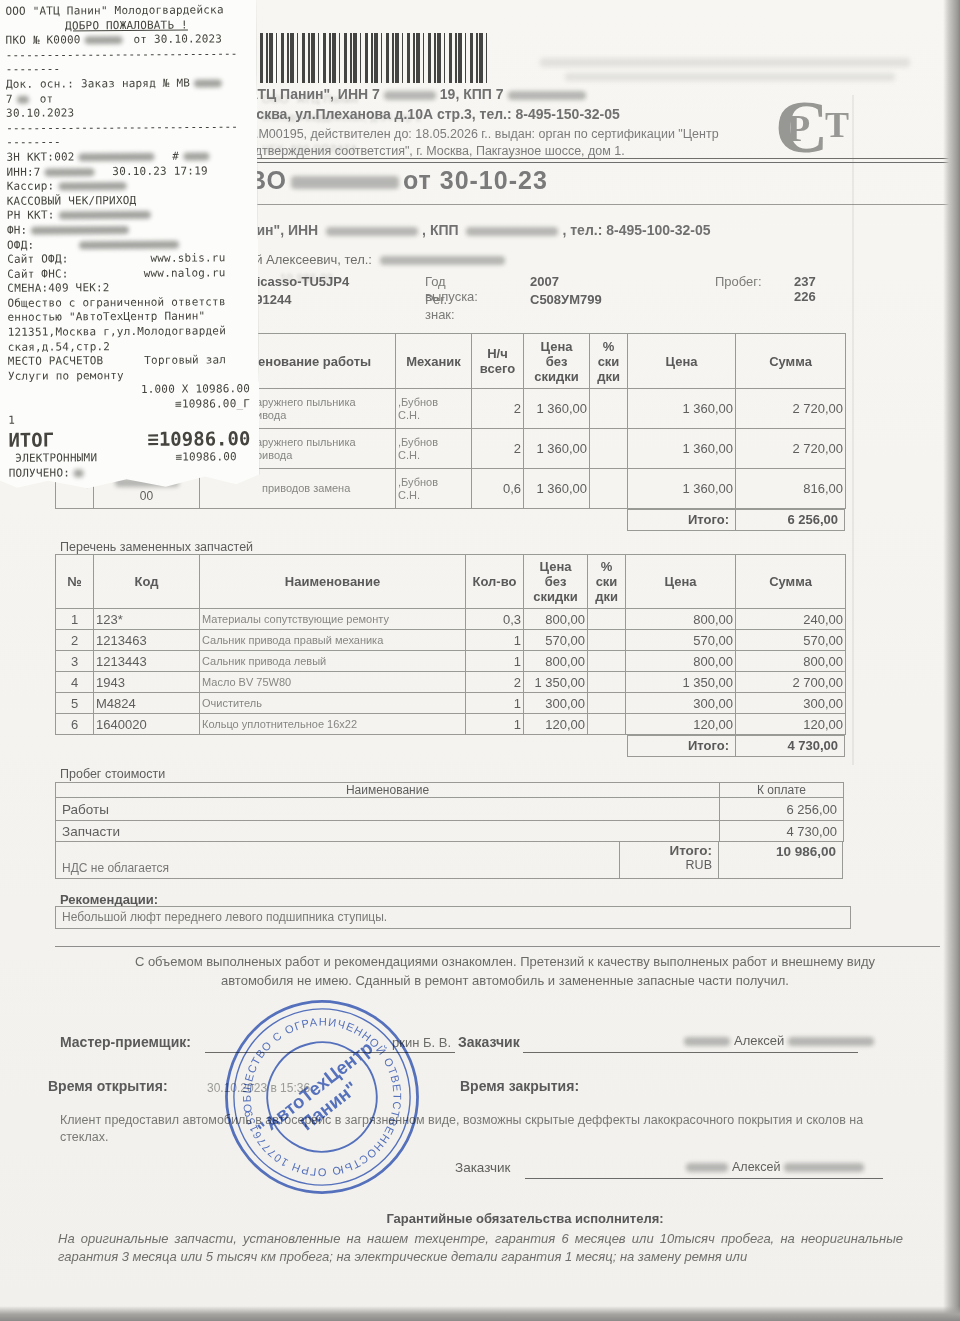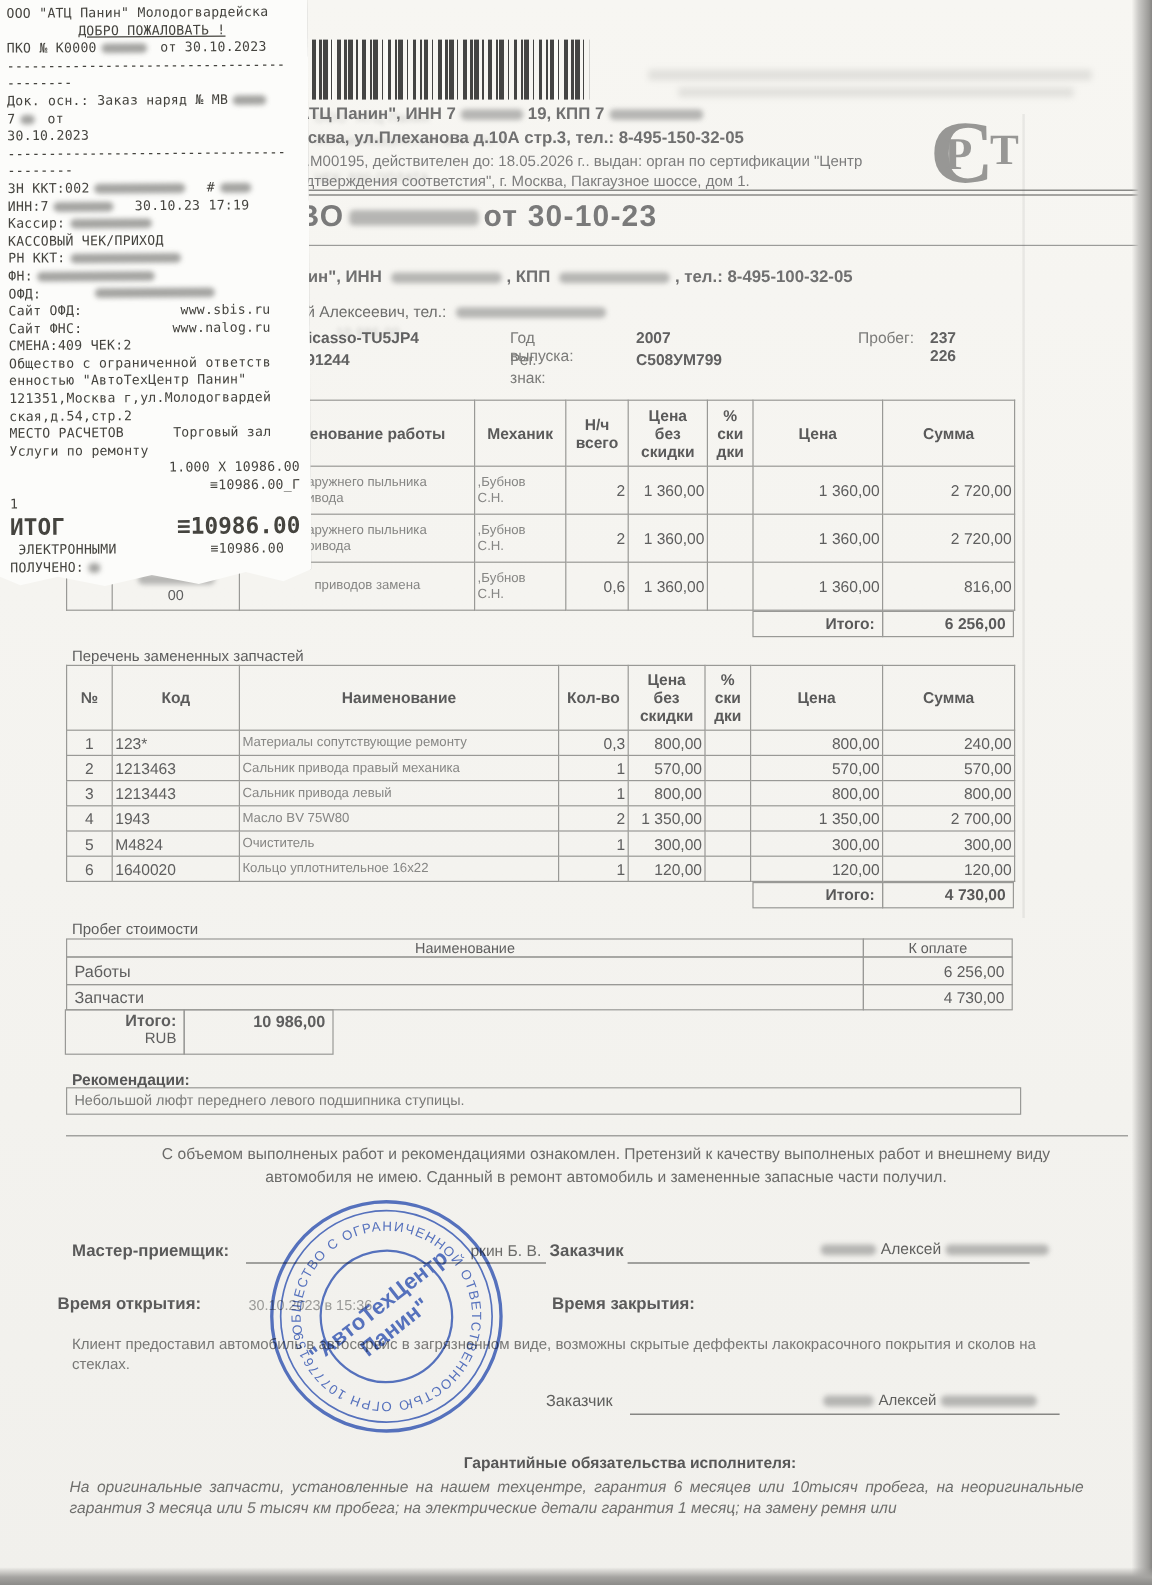--- a/index.html
+++ b/index.html
@@ -125,21 +125,21 @@
     <span>нин", ИНН </span><span class="redact" style="width:92px;"></span><span>, КПП </span><span class="redact" style="width:92px;"></span><span>, тел.: 8-495-100-32-05</span>
   </div>
   <div class="abs" style="left:248px;top:252px;font-size:13px;color:#6d6d6b;">
     <span>ей Алексеевич, тел.: </span><span class="redact" style="width:125px;"></span>
   </div>
   <div class="abs" style="left:248px;top:274px;font-size:13px;">
     <span class="b" style="color:#606060;">Picasso-TU5JP4</span>
     <span style="position:absolute;left:177px;color:#7b7b79;">Год выпуска:</span>
     <span class="b" style="position:absolute;left:282px;color:#606060;">2007</span>
     <span style="position:absolute;left:467px;color:#7b7b79;">Пробег:</span>
-    <span class="b" style="position:absolute;left:527px;color:#606060;">237 226</span>
+    <span class="b" style="position:absolute;left:546px;color:#606060;">237 226</span>
   </div>
   <div class="abs" style="left:248px;top:292px;font-size:13px;">
     <span class="b" style="color:#606060;">991244</span>
     <span style="position:absolute;left:177px;color:#7b7b79;">Рег. знак:</span>
     <span class="b" style="position:absolute;left:282px;color:#606060;">С508УМ799</span>
   </div>
 
   <table class="t abs" style="left:55px;top:333px;width:790px;">
     <colgroup>
         <col style="width:38px">
@@ -316,20 +316,21 @@
     </div>
     <div class="row" style="margin-top:-1px;">
       <div class="c" style="width:665px;height:24px;line-height:23px;font-size:13.5px;">Работы</div>
       <div class="c right" style="width:125px;height:24px;line-height:23px;margin-left:-1px;">6 256,00</div>
     </div>
     <div class="row" style="margin-top:-1px;">
       <div class="c" style="width:665px;height:22px;line-height:21px;font-size:13.5px;">Запчасти</div>
       <div class="c right" style="width:125px;height:22px;line-height:21px;margin-left:-1px;">4 730,00</div>
     </div>
     <div class="row" style="margin-top:-1px;">
+      <div class="c" style="width:565px;height:38px;font-size:12px;color:#777;display:flex;align-items:flex-end;padding-bottom:3px;">НДС не облагается</div>
       <div class="c right" style="width:100px;height:38px;margin-left:-1px;">
         <div class="b" style="font-size:13.5px;margin-top:1px;">Итого:</div>
         <div style="font-size:12.5px;">RUB</div>
       </div>
       <div class="c right b" style="width:125px;height:38px;margin-left:-1px;font-size:13.5px;padding-top:2px;">10 986,00</div>
     </div>
   </div>
 
   <div class="abs b" style="left:60px;top:892px;font-size:13px;color:#575757;">Рекомендации:</div>
   <div class="abs" style="left:55px;top:906px;width:788px;height:21px;border:1px solid #999996;font-size:12px;color:#7a7a78;line-height:20px;padding-left:6px;">Небольшой люфт переднего левого подшипника ступицы.</div>

